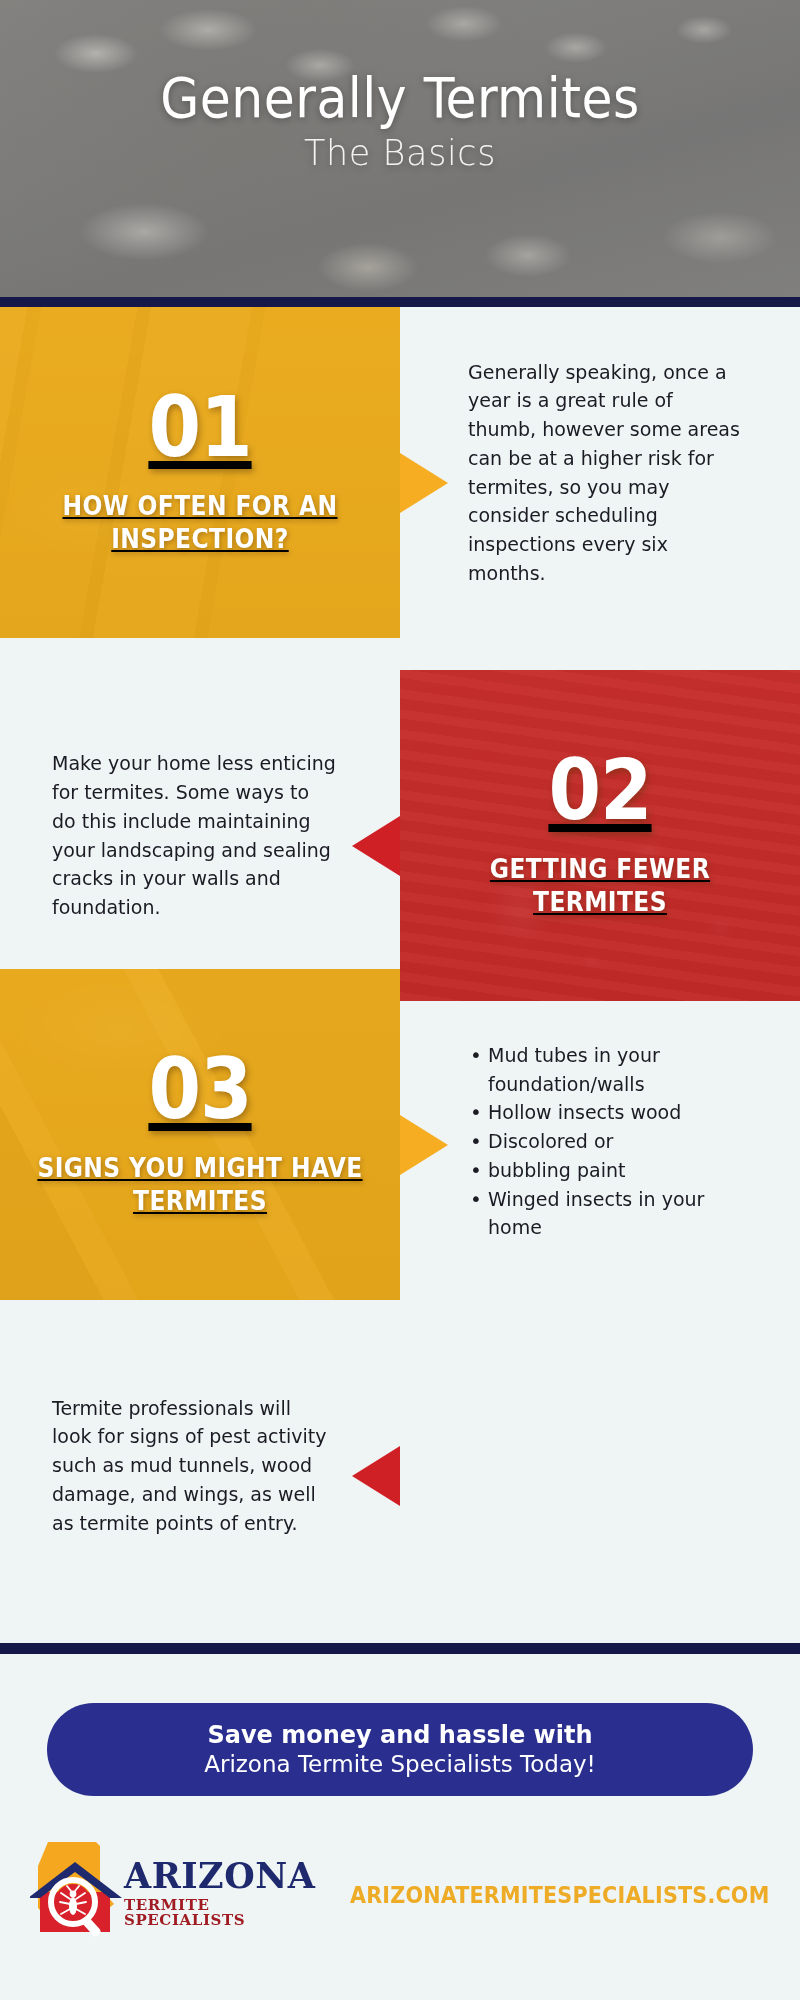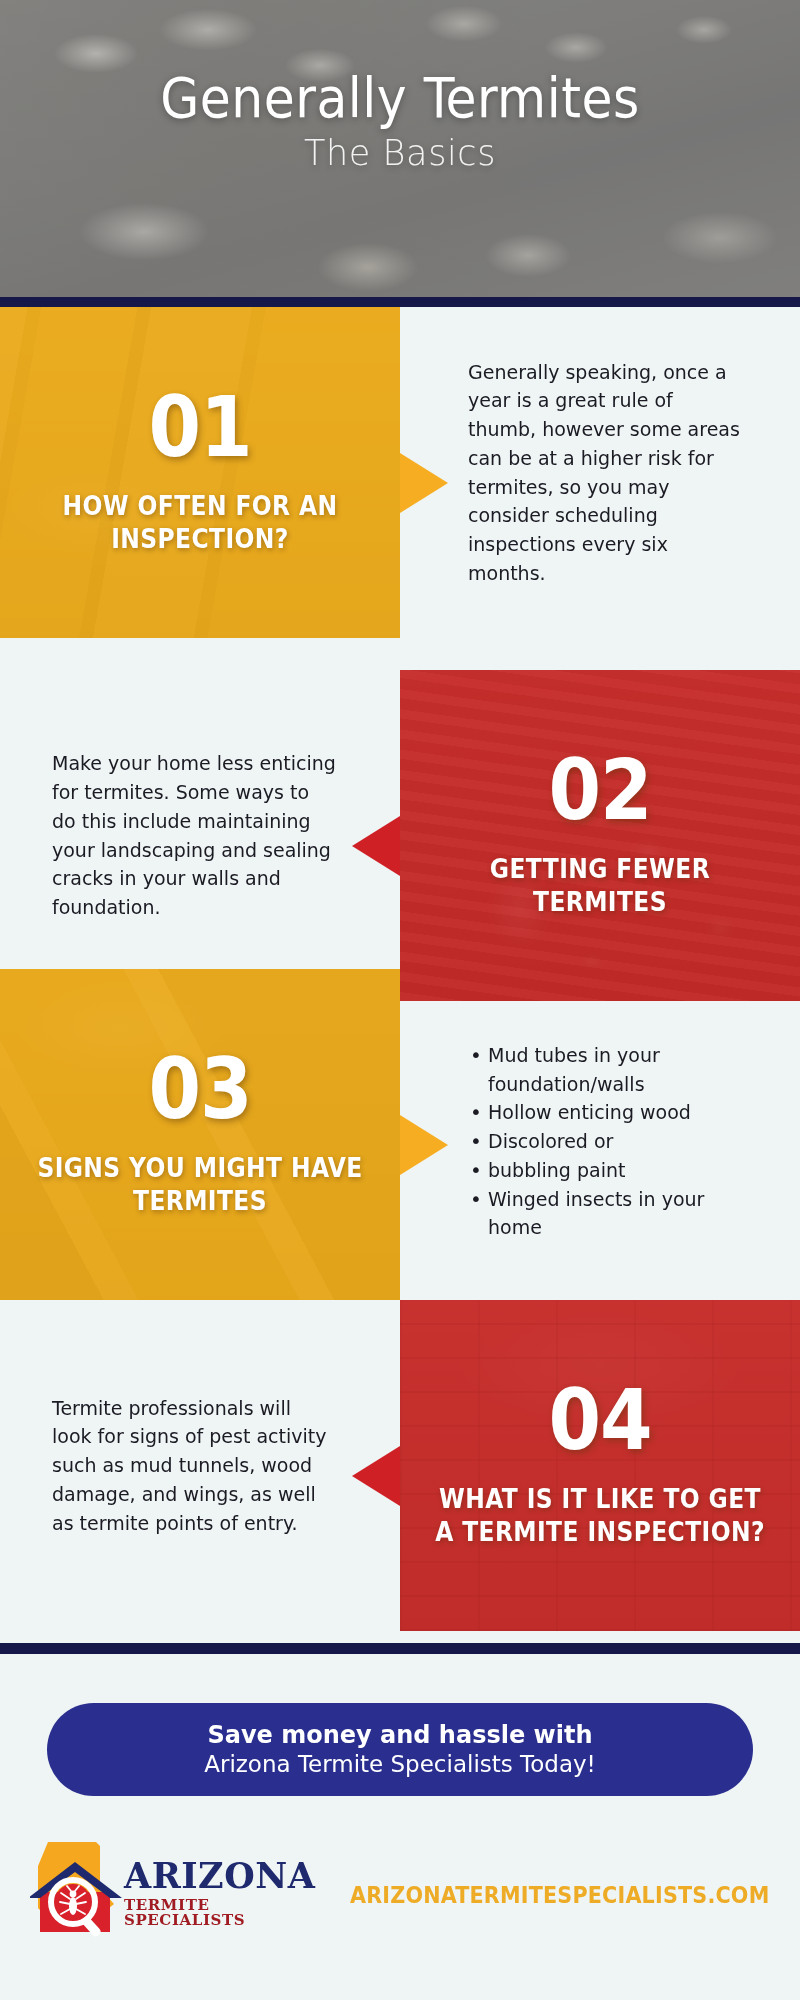--- a/index.html
+++ b/index.html
@@ -121,21 +121,21 @@
       repeating-linear-gradient(0deg, rgba(0,0,0,.16) 0 2px, rgba(255,255,255,.04) 2px 34px),
       repeating-linear-gradient(90deg, rgba(0,0,0,.14) 0 2px, rgba(255,255,255,.03) 2px 78px),
       radial-gradient(ellipse 200px 90px at 50% 20%, rgba(255,255,255,.16), rgba(255,255,255,0) 72%),
       linear-gradient(180deg, rgba(255,255,255,.10), rgba(0,0,0,.20));
   }
 
   .panel-content {
     position:relative; z-index:3;
     display:flex; flex-direction:column;
     align-items:center; justify-content:flex-start;
-    width:100%; padding:0 26px;
+    width:100%; padding:0 26px;text-decoration:underline;
   }
   .panel-number {
     font-family:"DejaVu Sans Condensed","Liberation Sans", sans-serif;
     font-size:84px; line-height:.95; font-weight:bold;
     color:#fff; letter-spacing:-1px;
     text-shadow:2px 3px 6px rgba(90,55,10,.45);
   }
   .panel-heading {
     font-family:"DejaVu Sans Condensed","Liberation Sans", sans-serif;
     font-size:26px; line-height:1.28; font-weight:bold;
@@ -272,42 +272,34 @@
       <div class="panel-content">
         <div class="panel-number">03</div>
         <div class="panel-heading">SIGNS YOU MIGHT HAVE TERMITES</div>
       </div>
     </div>
     <div class="arrow arrow-right"></div>
     <div class="textblock right-side">
       <ul class="bullets">
         <li class="has-dot">Mud tubes in your</li>
         <li>foundation/walls</li>
-        <li class="has-dot">Hollow enticing wood</li>
+        <li class="has-dot">Hollow insects wood</li>
         <li class="has-dot">Discolored or</li>
         <li class="has-dot">bubbling paint</li>
         <li class="has-dot">Winged insects in your</li>
         <li>home</li>
       </ul>
     </div>
   </div>
 
   <div class="section s4">
     <div class="textblock left-side">
       <p class="body-text">Termite professionals will look for signs of pest activity such as mud tunnels, wood damage, and wings, as well as termite points of entry.</p>
     </div>
     <div class="arrow arrow-left"></div>
-    <div class="panel right red">
-      <div class="panel-photo photo-brick"></div>
-      <div class="panel-tint"></div>
-      <div class="panel-content">
-        <div class="panel-number">04</div>
-        <div class="panel-heading">WHAT IS IT LIKE TO GET A TERMITE INSPECTION?</div>
-      </div>
-    </div>
   </div>
 
   <div class="divider bottom"></div>
 
   <div class="footer">
     <div class="cta">
       <div class="cta-line1">Save money and hassle with</div>
       <div class="cta-line2">Arizona Termite Specialists Today!</div>
     </div>
 

